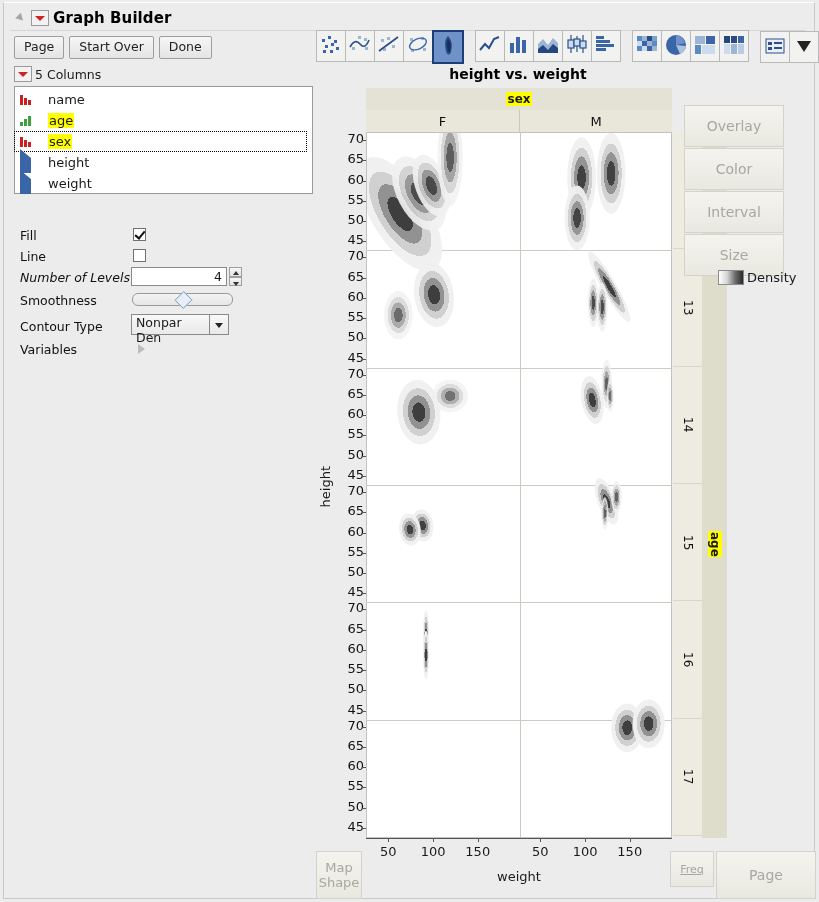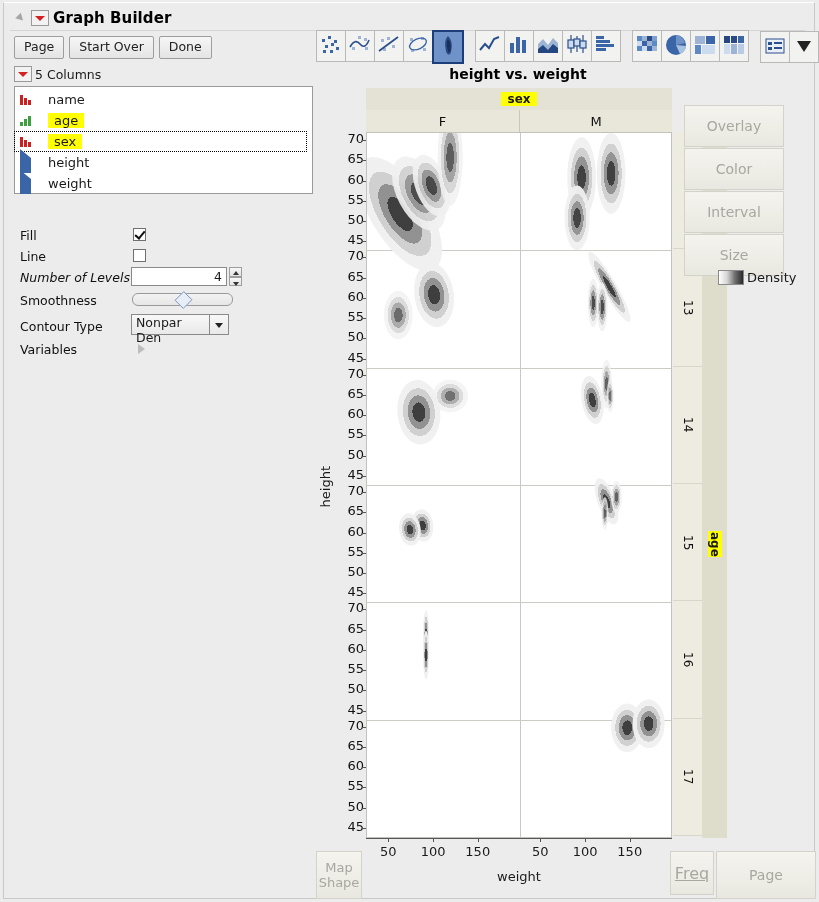--- a/index.html
+++ b/index.html
@@ -28,21 +28,21 @@
   
   .btnrow{position:absolute;left:14px;top:36px;display:flex;gap:5px;}
   .jbtn{background:linear-gradient(#f6f6f6,#e4e4e4);border:1px solid #9e9e9e;border-radius:2px;
      padding:3px 9px 4px;font-size:12.5px;color:#222;line-height:14px;cursor:default;}
 
   
   .colhdr{position:absolute;left:14px;top:66px;display:flex;align-items:center;gap:3px;font-size:12.5px;}
   .collist{position:absolute;left:14px;top:86px;width:299px;height:108px;background:#fff;border:1px solid #9a9a9a;box-sizing:border-box;padding:2px 0 0 2px;}
   .colitem{height:21px;display:flex;align-items:center;gap:15px;padding-left:3px;font-size:13px;}
   .colitem.sel{border:1px dotted #000;margin-left:-3px;padding-left:5px;width:293px;box-sizing:border-box;}
-  .hl{background:#ffff00;padding:0 6px;}
+  .hl{background:#ffff00;padding:0 1px;}
   .ic{width:13px;height:11px;display:inline-block;position:relative;flex:none;}
   .ic-bar span{position:absolute;bottom:0;width:3px;}
   .ic-tri{width:0;height:0;border-left:11px solid #3a66a8;border-top:9px solid transparent;position:relative;top:1px;}
 
   
   .contour-hdr{position:absolute;left:12px;top:201px;width:222px;height:19px;background:#eeeeec;border:1px solid #d4d4d0;box-sizing:border-box;display:flex;align-items:center;gap:4px;padding-left:4px;}
   .contour-hdr .t{font-weight:bold;font-size:13px;}
   .ctrl{position:absolute;font-size:12.5px;}
   .lbl{color:#111;}
   .chk{width:13px;height:13px;border:1px solid #707070;background:#fff;box-sizing:border-box;position:relative;}
@@ -98,22 +98,22 @@
   
   .dropcol{position:absolute;left:684px;top:93px;width:100px;margin-top:12px;}
   .dz{width:100px;height:42px;border:1px solid #d3d2cb;background:linear-gradient(#f4f3ee,#e9e8e0);
      display:flex;align-items:center;justify-content:center;color:#a8a7a0;font-size:14px;box-sizing:border-box;margin-bottom:1px;}
   .legend{position:absolute;left:718px;top:270px;display:flex;align-items:center;gap:3px;font-size:13px;}
   .ramp{width:24px;height:13px;background:linear-gradient(to right,#ffffff,#d6d6d6,#6e6e6e,#2a2a2a);border:1px solid #8a8a8a;}
 
   
   .mapshape{position:absolute;left:316px;top:851px;width:46px;height:48px;border:1px solid #d3d2cb;background:linear-gradient(#f4f3ee,#e9e8e0);
      display:flex;flex-direction:column;align-items:center;justify-content:center;color:#a8a7a0;font-size:13px;box-sizing:border-box;}
-  .freq{position:absolute;left:670px;top:851px;width:44px;height:44px;border:1px solid #d3d2cb;background:linear-gradient(#f4f3ee,#e9e8e0);
-     display:flex;align-items:center;justify-content:center;color:#a8a7a0;font-size:16px;box-sizing:border-box;text-decoration:underline;}
+  .freq{position:absolute;left:670px;top:851px;width:44px;height:36px;border:1px solid #d3d2cb;background:linear-gradient(#f4f3ee,#e9e8e0);
+     display:flex;align-items:center;justify-content:center;color:#a8a7a0;font-size:11px;box-sizing:border-box;text-decoration:underline;}
   .page{position:absolute;left:716px;top:851px;width:100px;height:48px;border:1px solid #d3d2cb;background:linear-gradient(#f4f3ee,#e9e8e0);
      display:flex;align-items:center;justify-content:center;color:#a8a7a0;font-size:14px;box-sizing:border-box;}
 </style>
 </head>
 <body>
 
 <div class="win">
  <div class="outer-frame"></div>
 
  <div class="titlebar">

